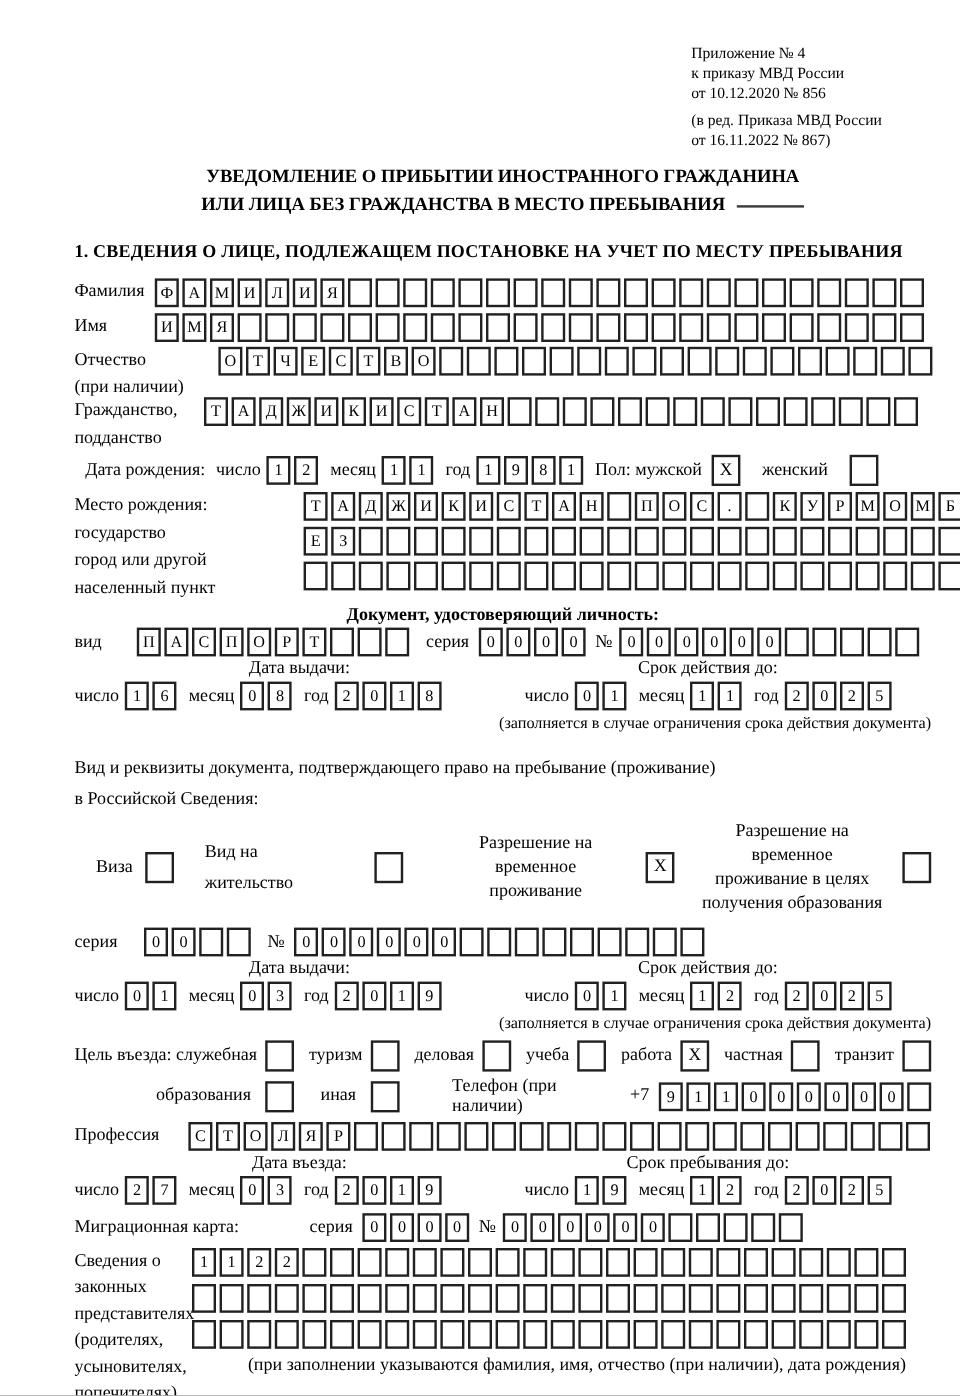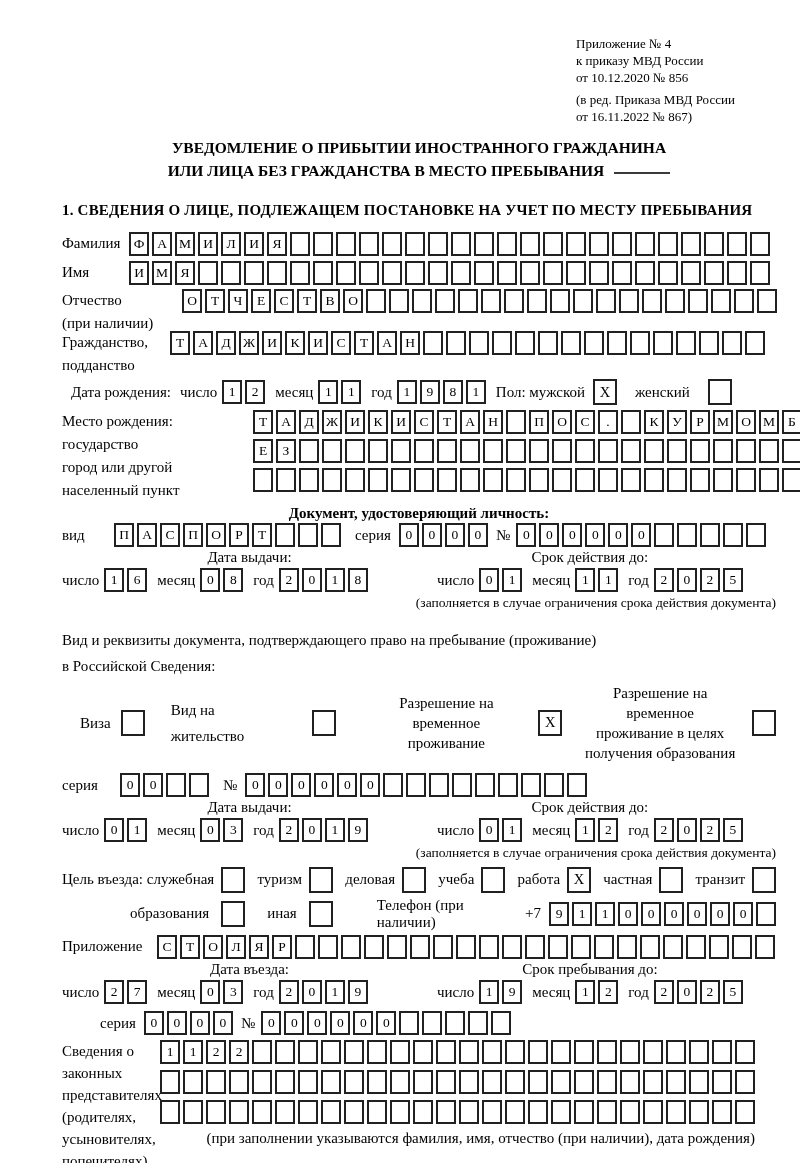--- a/index.html
+++ b/index.html
@@ -562,21 +562,21 @@
         <span class="cell">0</span>
         <span class="cell">0</span>
         <span class="cell">0</span>
         <span class="cell">0</span>
         <span class="cell">0</span>
         <span class="cell"></span>
       </div>
   </div>
 
   <div class="frow" style="margin-top:4px;">
-    <div class="flabel w95 h24">Приложение</div>
+    <div class="flabel w95 h24">Профессия</div>
     <div class="cells">
         <span class="cell">С</span>
         <span class="cell">Т</span>
         <span class="cell">О</span>
         <span class="cell">Л</span>
         <span class="cell">Я</span>
         <span class="cell">Р</span>
         <span class="cell"></span>
         <span class="cell"></span>
         <span class="cell"></span>
@@ -642,20 +642,21 @@
             <span class="cell">2</span>
             <span class="cell">0</span>
             <span class="cell">2</span>
             <span class="cell">5</span>
           </span>
         </div>
     </div>
   </div>
 
   <div class="frow" style="margin-top:7px; align-items:center;">
+    <span class="inline-lbl" style="width:158px;">Миграционная карта:</span>
     <span class="inline-lbl" style="margin-right:8px; margin-left:38px;">серия</span>
     <div class="cells">
         <span class="cell">0</span>
         <span class="cell">0</span>
         <span class="cell">0</span>
         <span class="cell">0</span>
       </div>
     <span class="inline-lbl" style="margin:0 6px 0 8px;">№</span>
     <div class="cells">
         <span class="cell">0</span>

